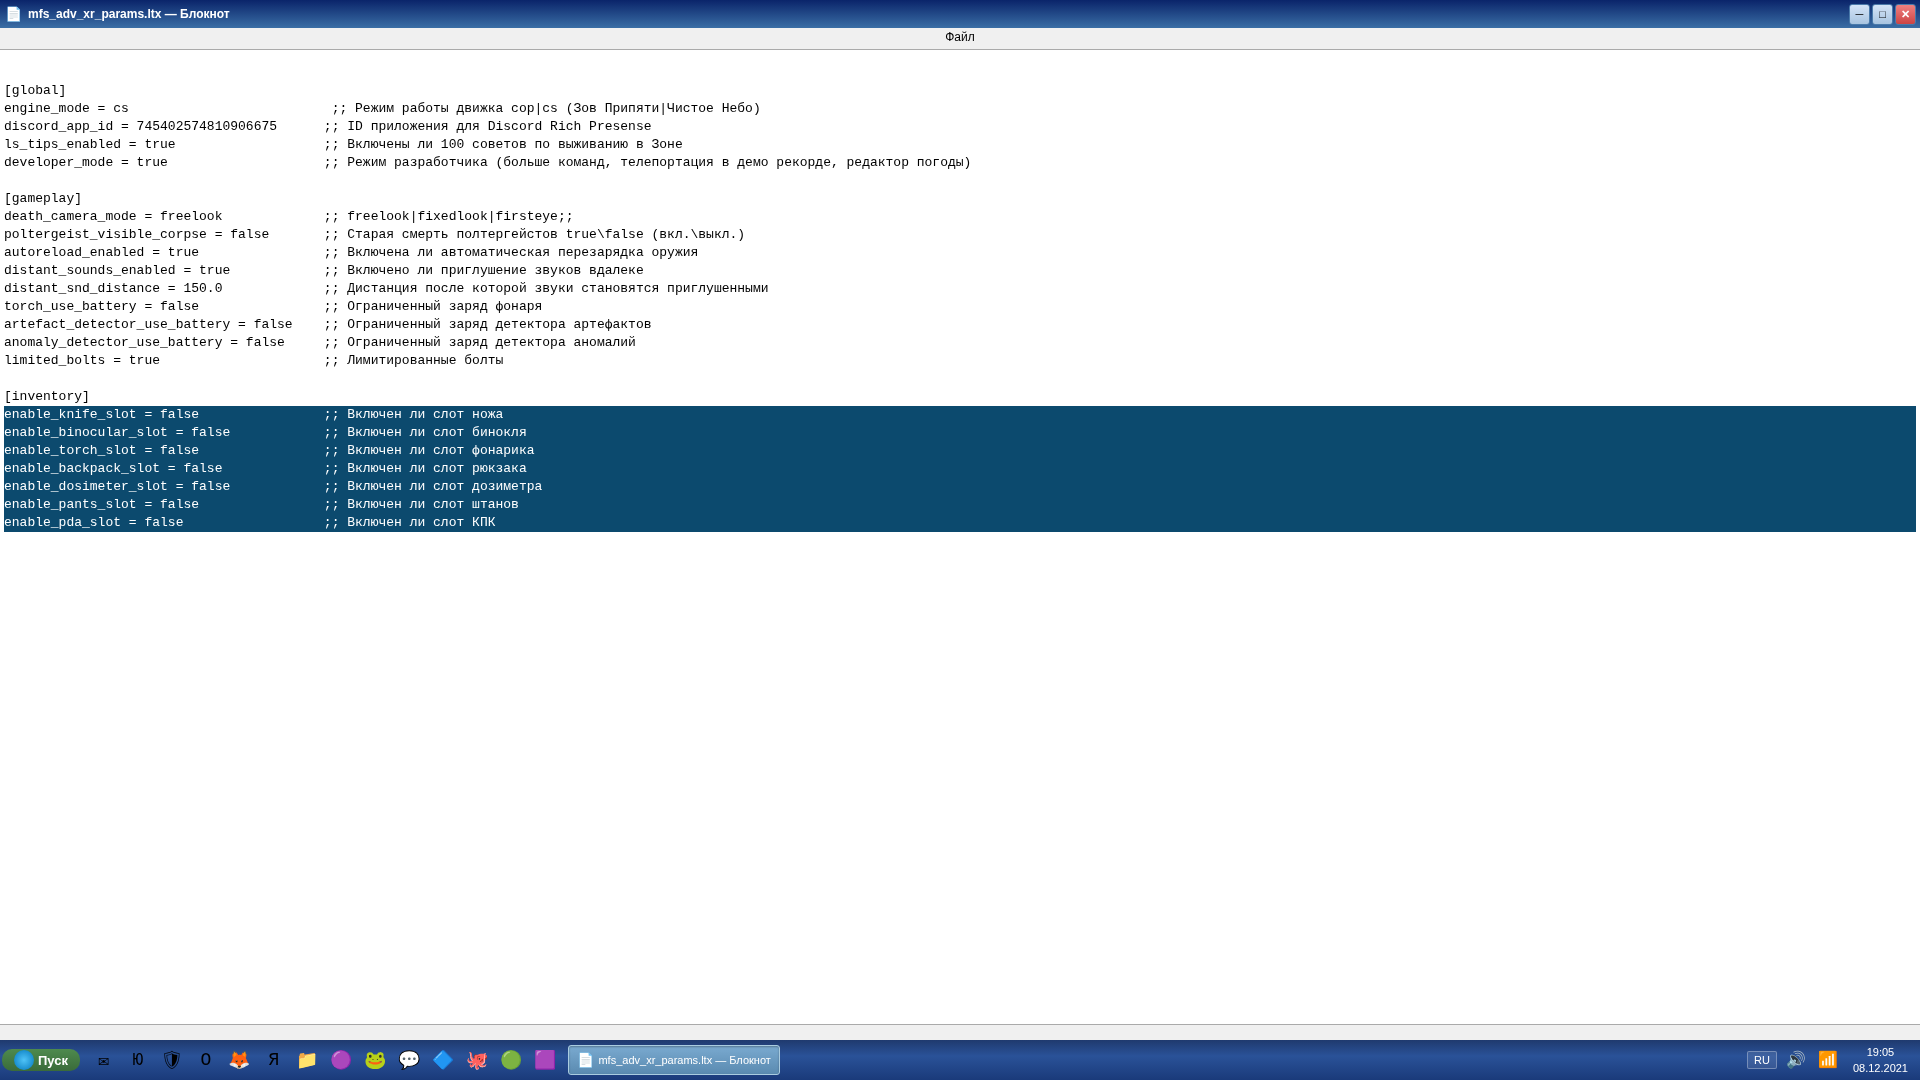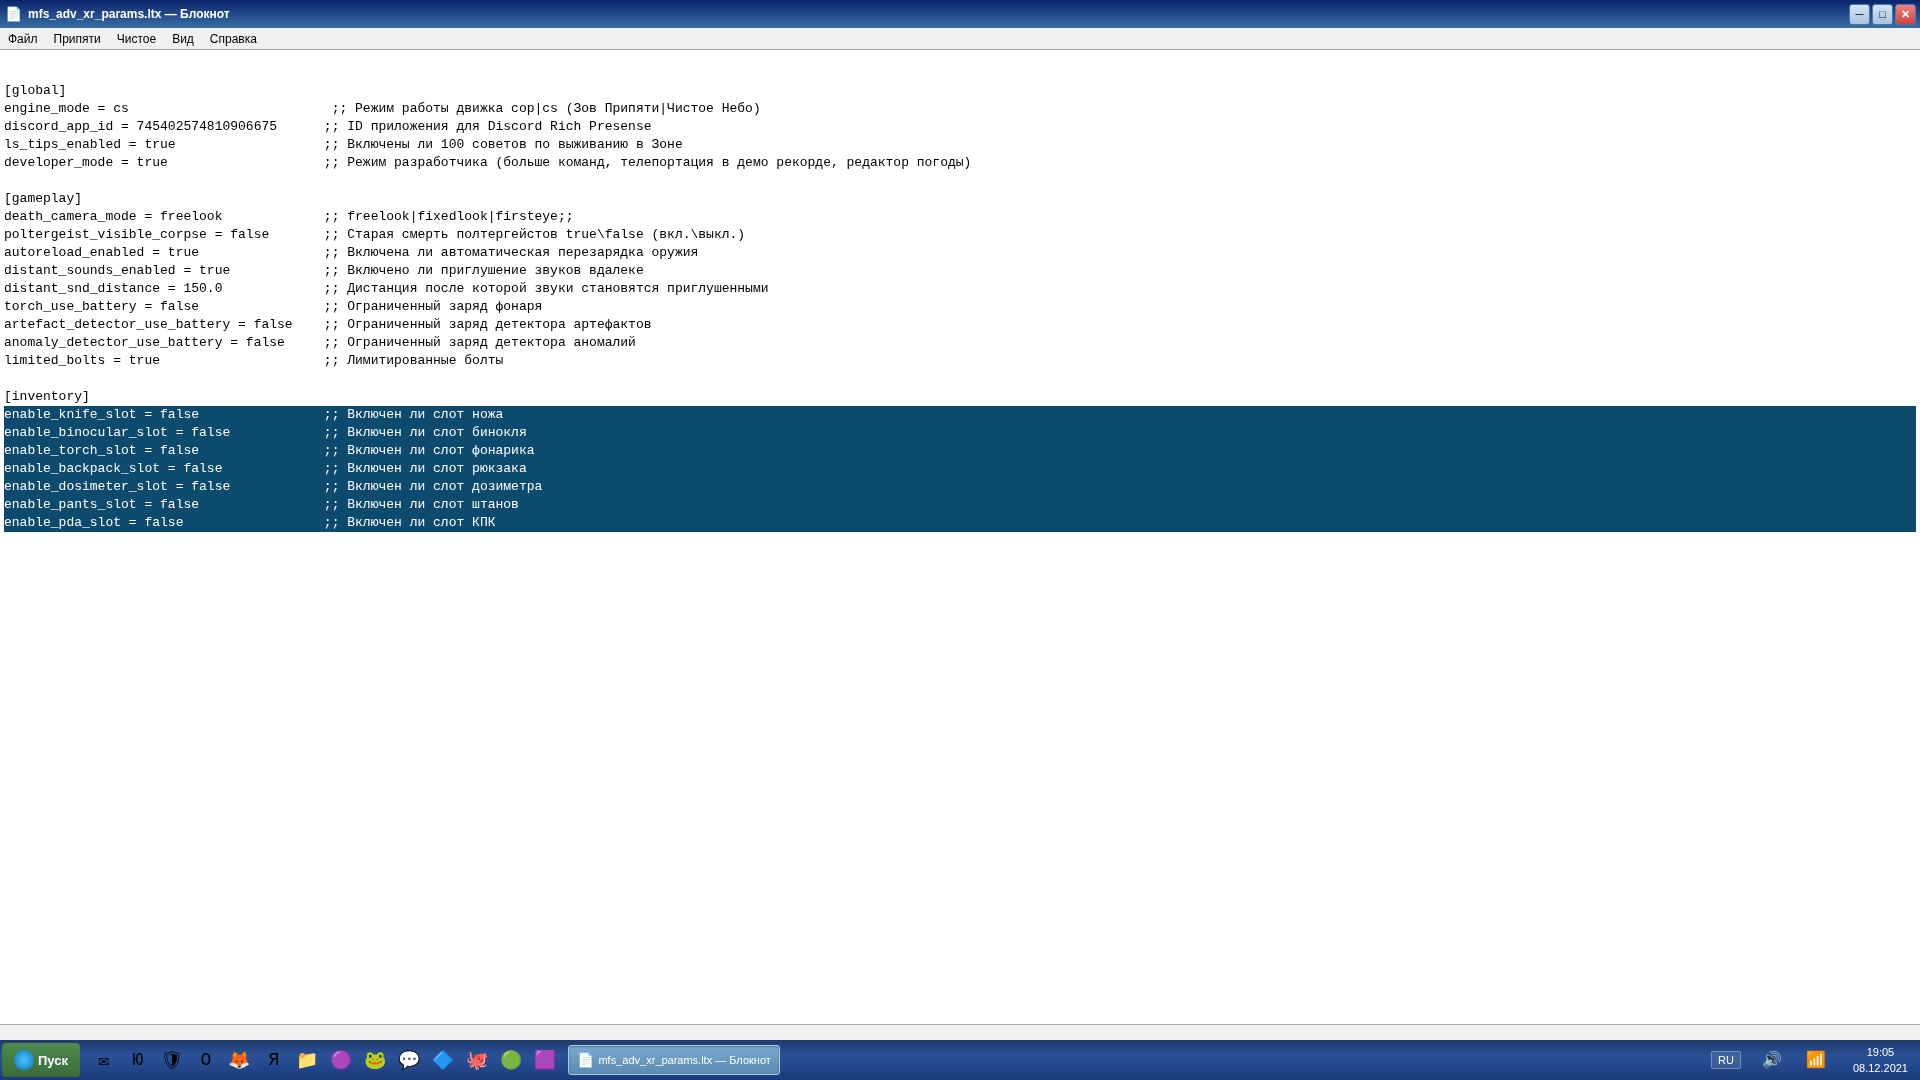--- a/index.html
+++ b/index.html
@@ -65,20 +65,21 @@
 
     
     .menu-bar {
       background: #f0f0f0;
       height: 22px;
       display: flex;
       align-items: center;
       border-bottom: 1px solid #aaa;
       font-family: Tahoma, sans-serif;
       font-size: 12px;
+      flex-direction: column;
     }
     .menu-item {
       padding: 2px 8px;
       height: 100%;
       display: flex;
       align-items: center;
       cursor: pointer;
     }
 
     
@@ -118,24 +119,24 @@
       width: 1920px;
       height: 40px;
       background: linear-gradient(to bottom, #1f3a6e 0%, #2a5298 40%, #1a3a7a 100%);
       display: flex;
       align-items: center;
       padding: 0 2px;
       z-index: 100;
     }
 
     .start-btn {
-      height: 34px;
+      height: 22px;
       padding: 0 12px;
       background: linear-gradient(to bottom, #4e8a4e, #3a6b3a);
-      border-radius: 4px;
+      border-radius: 10px;
       display: flex;
       align-items: center;
       gap: 4px;
       color: white;
       font-family: Tahoma, sans-serif;
       font-size: 13px;
       font-weight: bold;
       cursor: pointer;
       margin-right: 4px;
     }
@@ -165,21 +166,21 @@
     .taskbar-app.active {
       background: linear-gradient(to bottom, #7aaad0, #5a8ab0);
       border: 1px solid #aacce0;
       box-shadow: inset 0 1px 2px rgba(0,0,0,0.3);
     }
 
     .taskbar-right {
       margin-left: auto;
       display: flex;
       align-items: center;
-      gap: 18px;
+      gap: 6px;
       padding-right: 4px;
     }
 
     .tray-icon {
       width: 26px;
       height: 26px;
       display: flex;
       align-items: center;
       justify-content: center;
       color: white;

